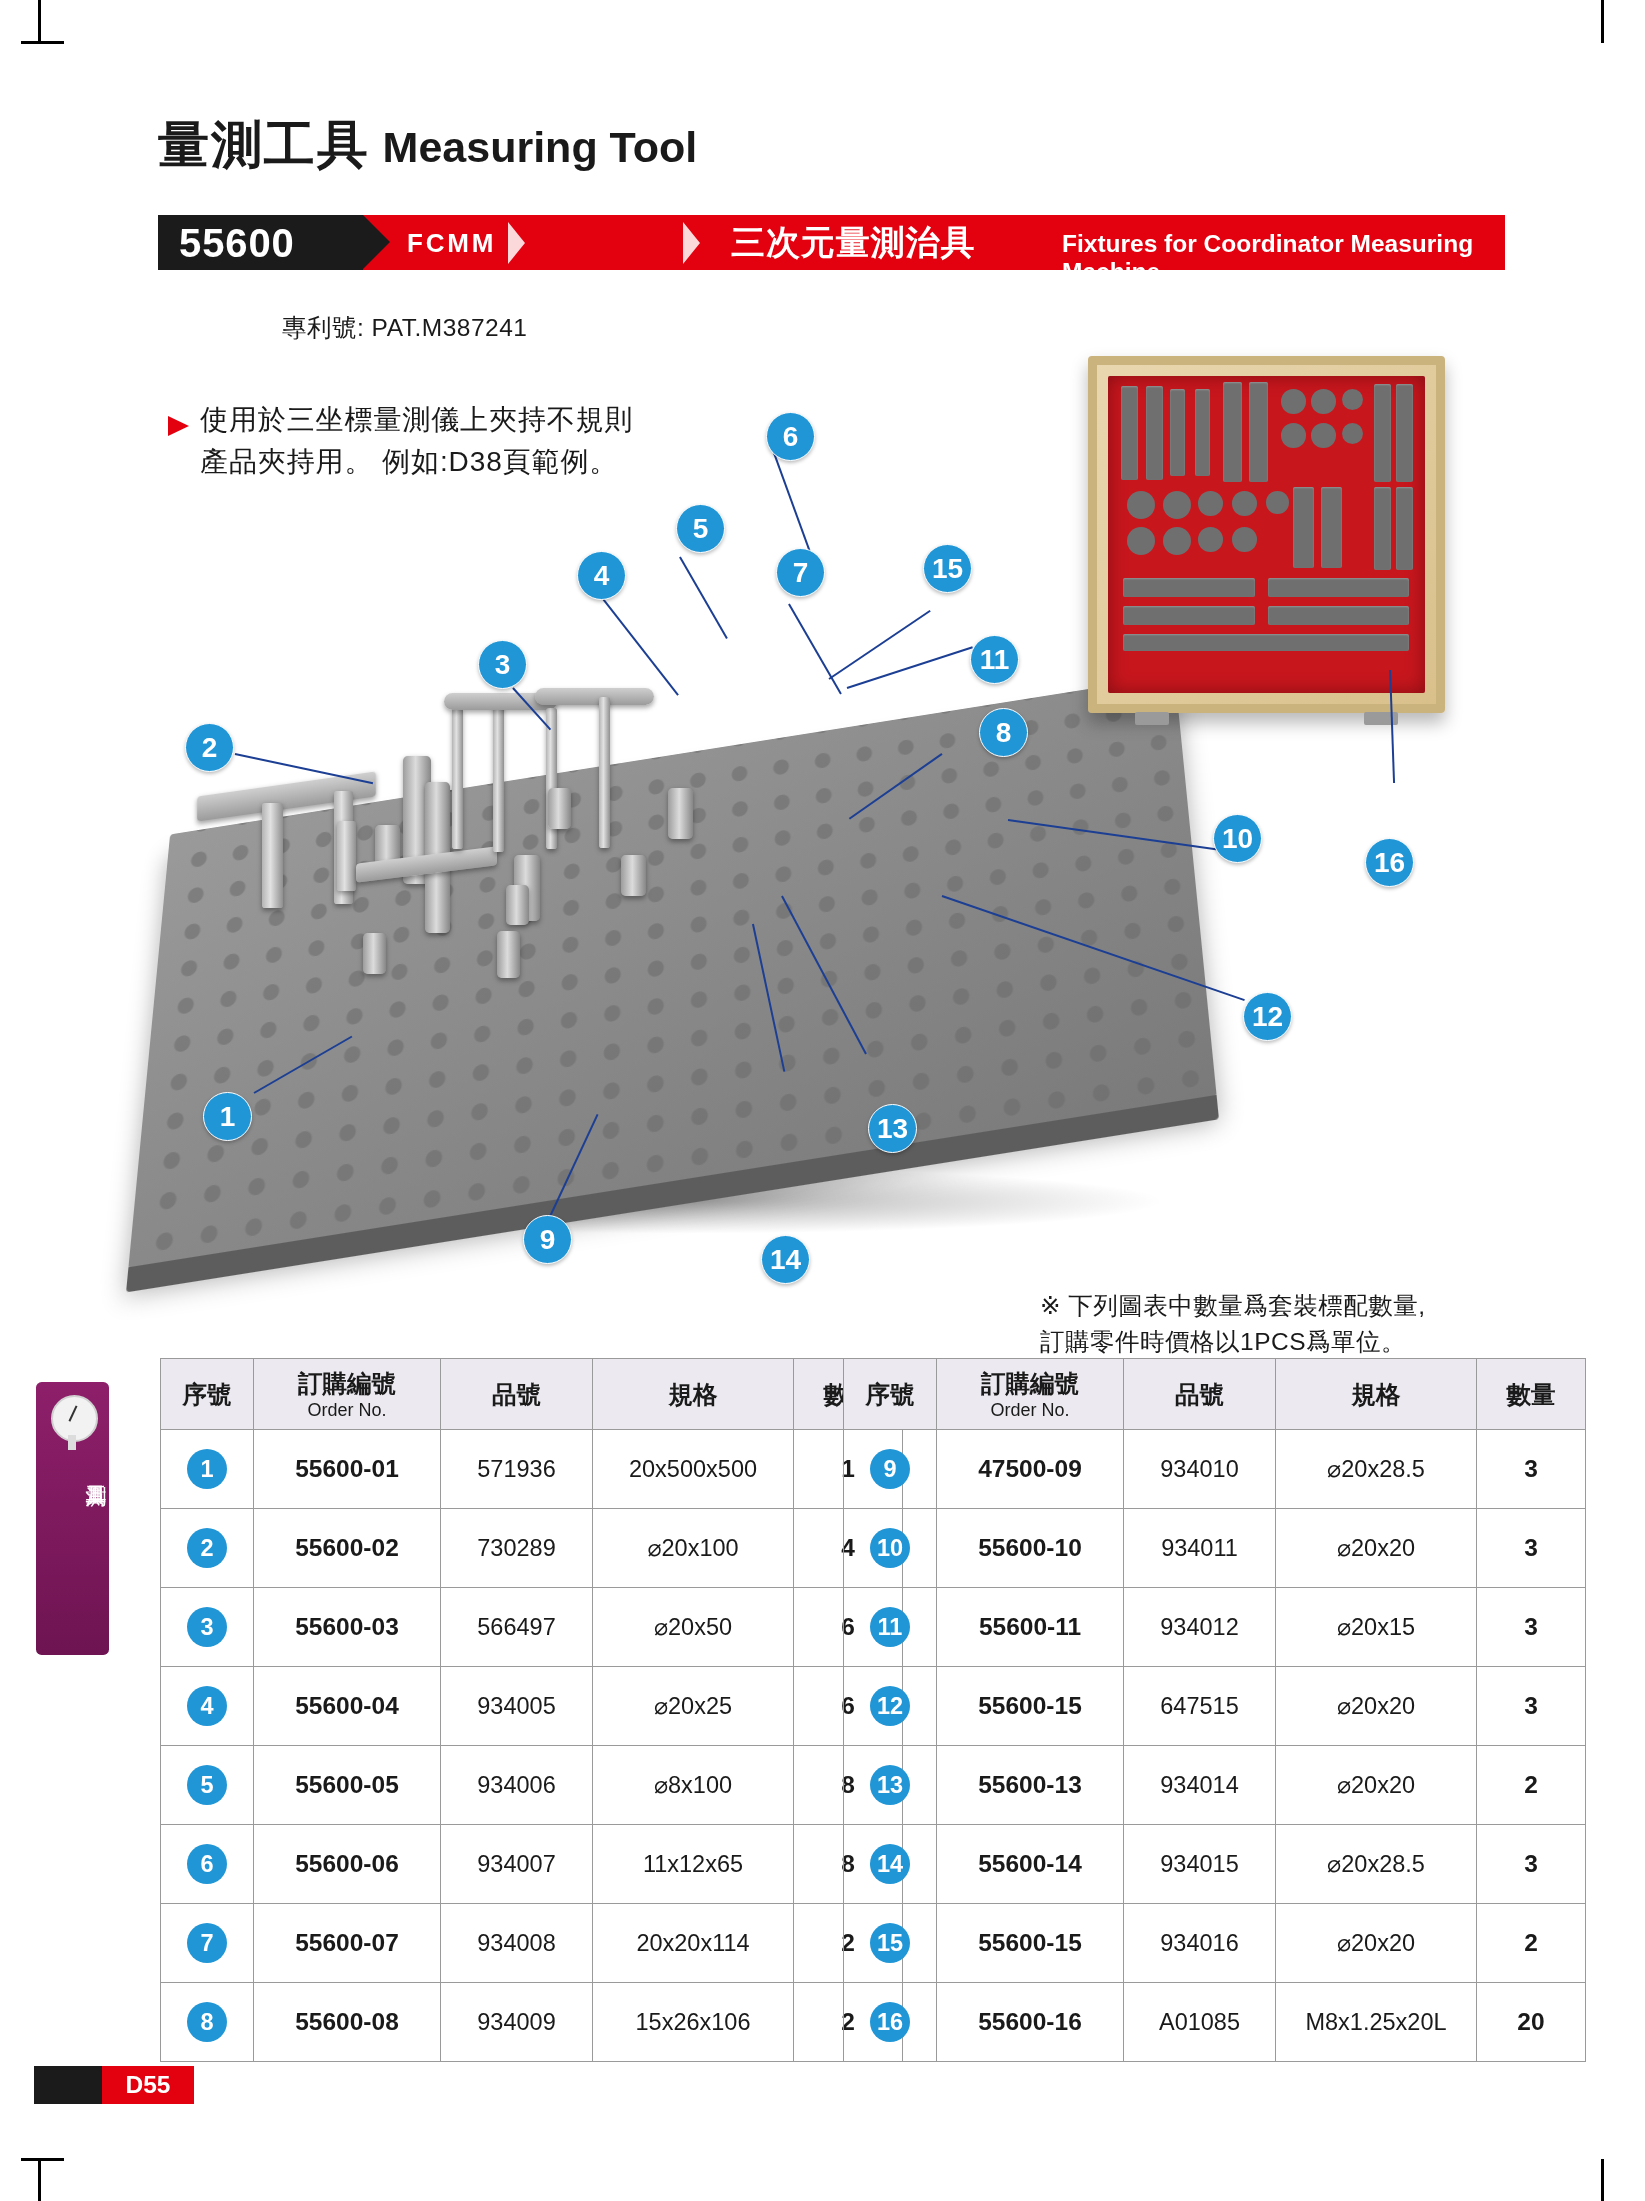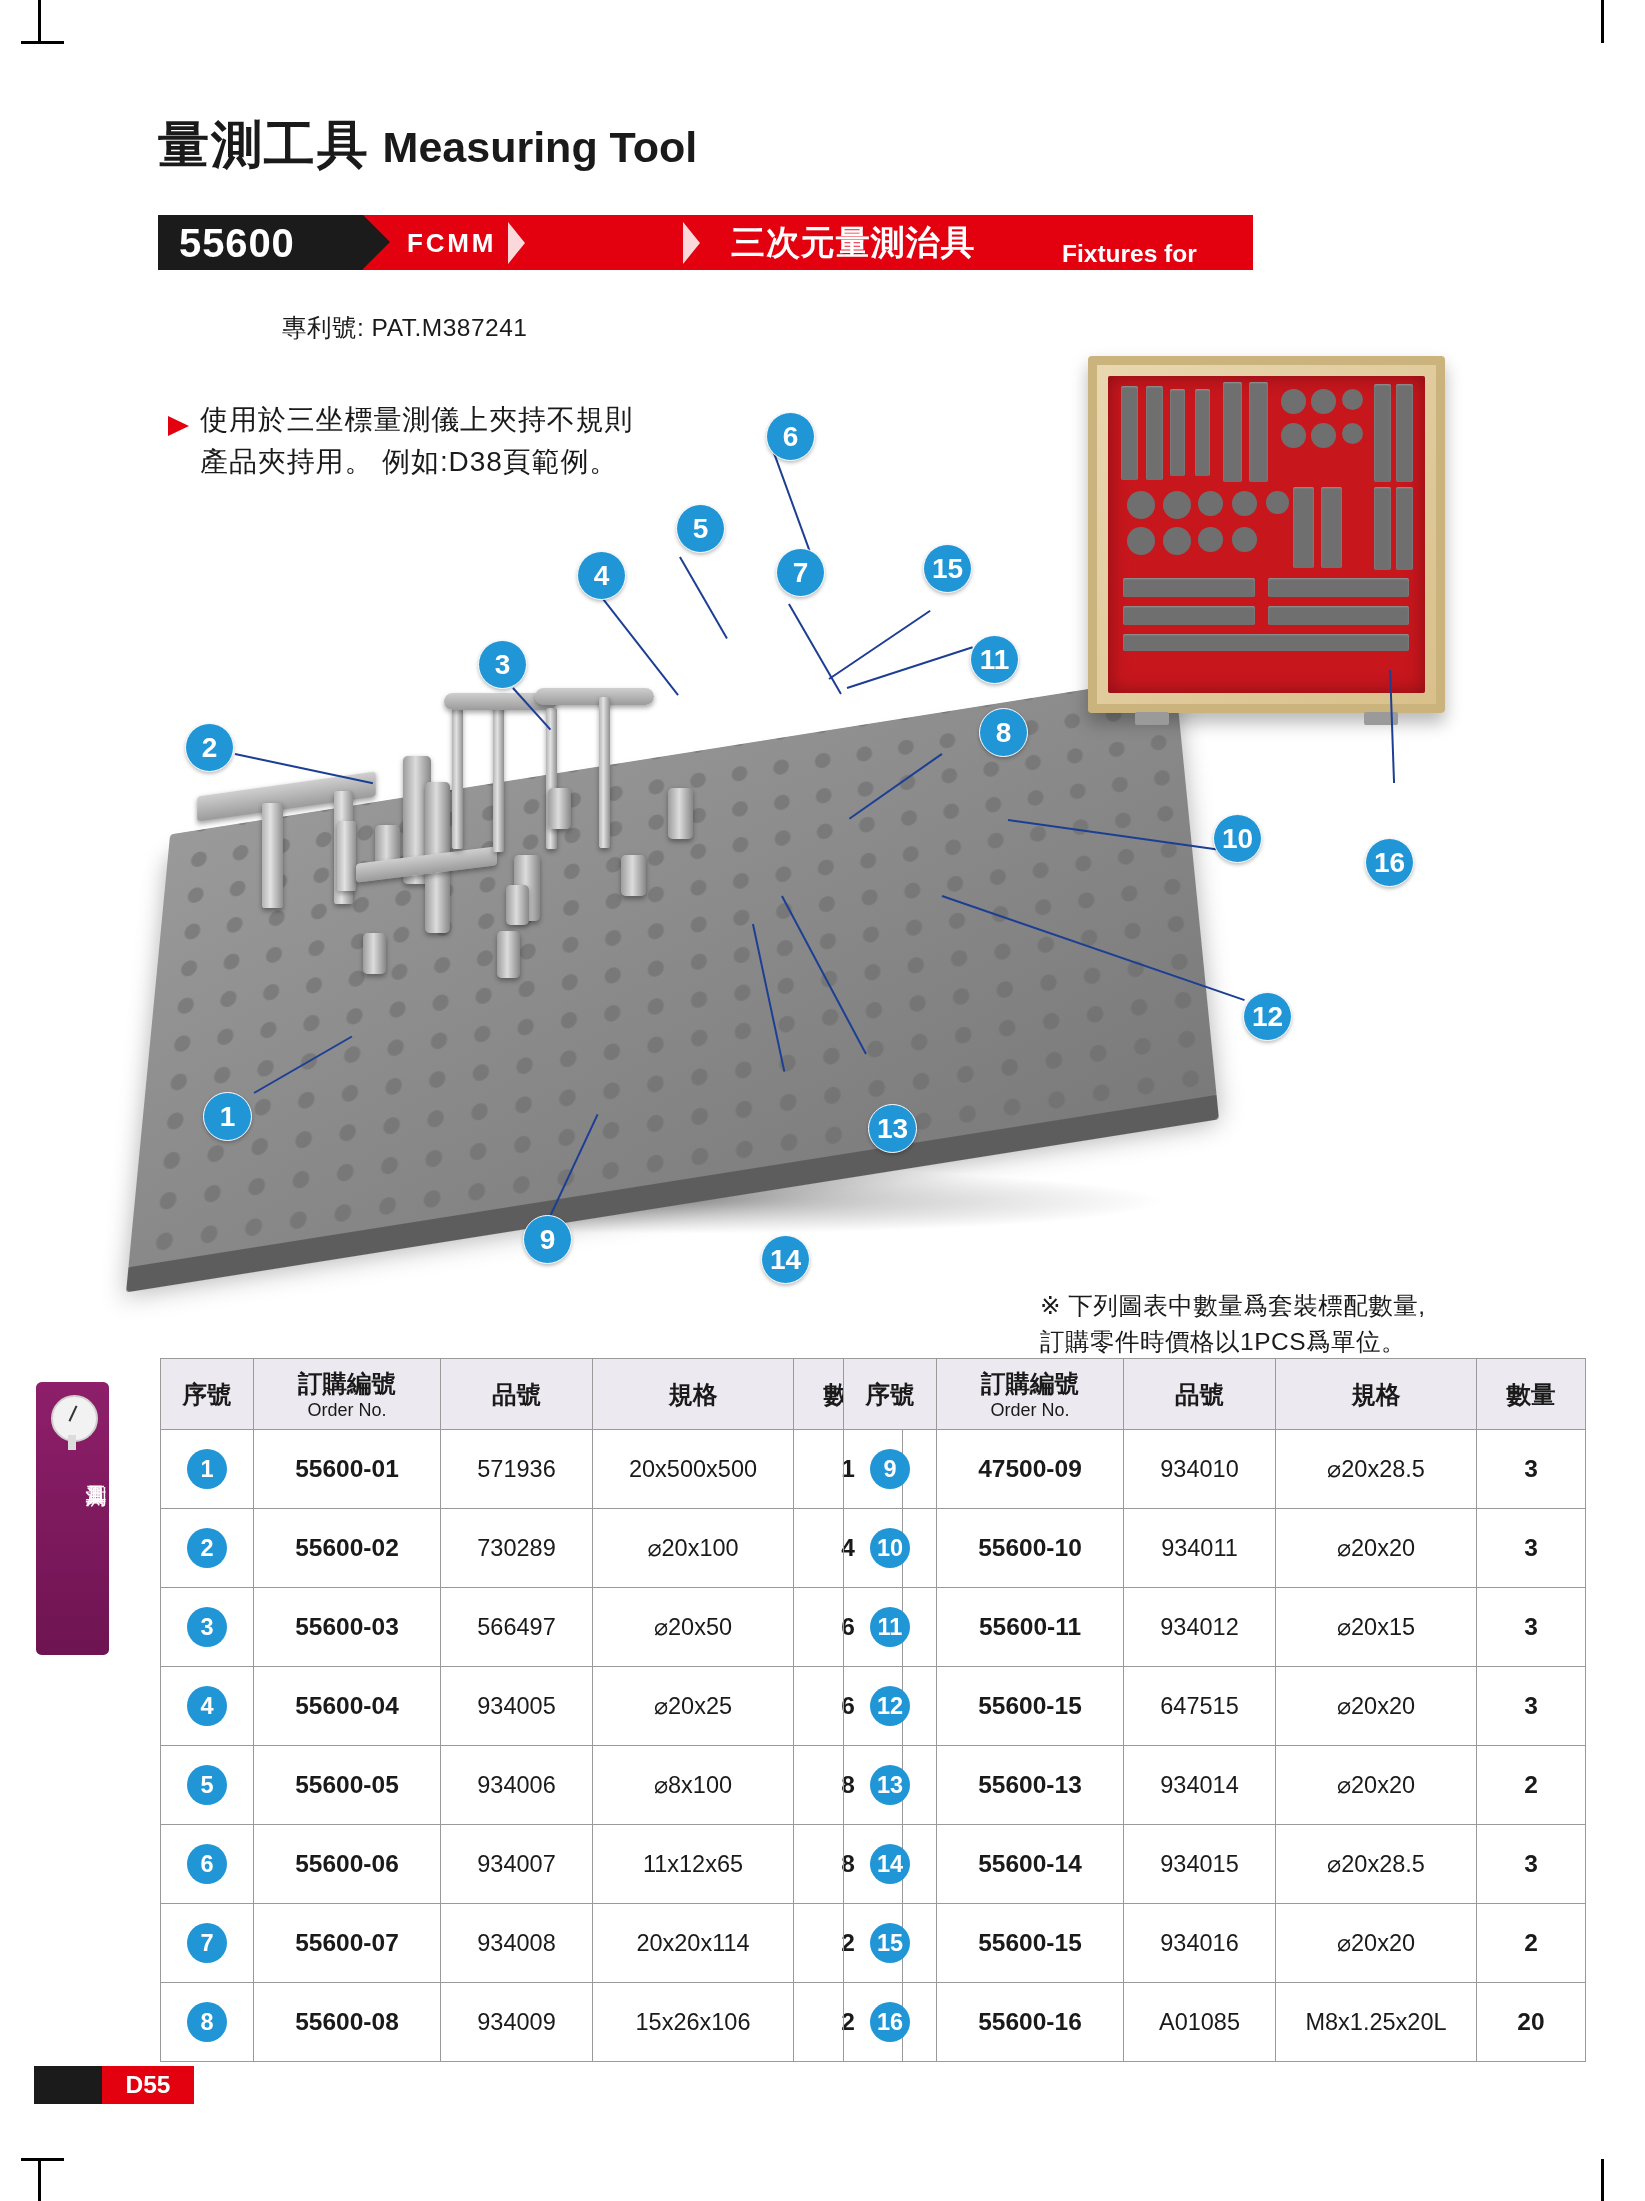--- a/index.html
+++ b/index.html
@@ -25,21 +25,21 @@
     position:absolute;left:158px;top:111px;
     font-size:51px;font-weight:bold;letter-spacing:1.9px;
     white-space:nowrap;
   }
   .page-title .en{
     font-size:43px;font-weight:bold;letter-spacing:0px;margin-left:13px;
     font-family:"Liberation Sans",sans-serif;
   }
 
   .band{
-    position:absolute;left:158px;top:215px;width:1095px;height:55px;
+    position:absolute;left:158px;top:215px;width:1347px;height:55px;
   }
   .band .red{
     position:absolute;left:0;top:0;width:100%;height:100%;
     background:#e3000f;
   }
   .band .blackwrap{
     position:absolute;left:0;top:0;height:55px;width:235px;overflow:hidden;
   }
   .band .black{
     position:absolute;left:0;top:0;height:55px;width:205px;background:#1b1b1b;
@@ -65,21 +65,21 @@
     border-top:21px solid transparent;border-bottom:21px solid transparent;
     border-left:17px solid #fff;opacity:.85;
   }
   .band .sep.s1{left:350px;}
   .band .sep.s2{left:525px;}
   .band .cn{
     position:absolute;left:573px;top:4.7px;color:#fff;font-size:34px;font-weight:bold;
     letter-spacing:0.9px;
   }
   .band .en{
-    position:absolute;left:904px;top:15px;color:#fff;font-size:24.5px;font-weight:bold;margin-top:10px;
+    position:absolute;left:904px;top:15px;color:#fff;font-size:24.5px;font-weight:bold;
   }
 
   .patent{
     position:absolute;left:282px;top:311px;font-size:24.5px;letter-spacing:0.5px;
   }
 
   .note-red-tri{
     position:absolute;left:168px;top:416px;width:0;height:0;
     border-top:10.4px solid transparent;border-bottom:10.4px solid transparent;
     border-left:21px solid #e3000f;

